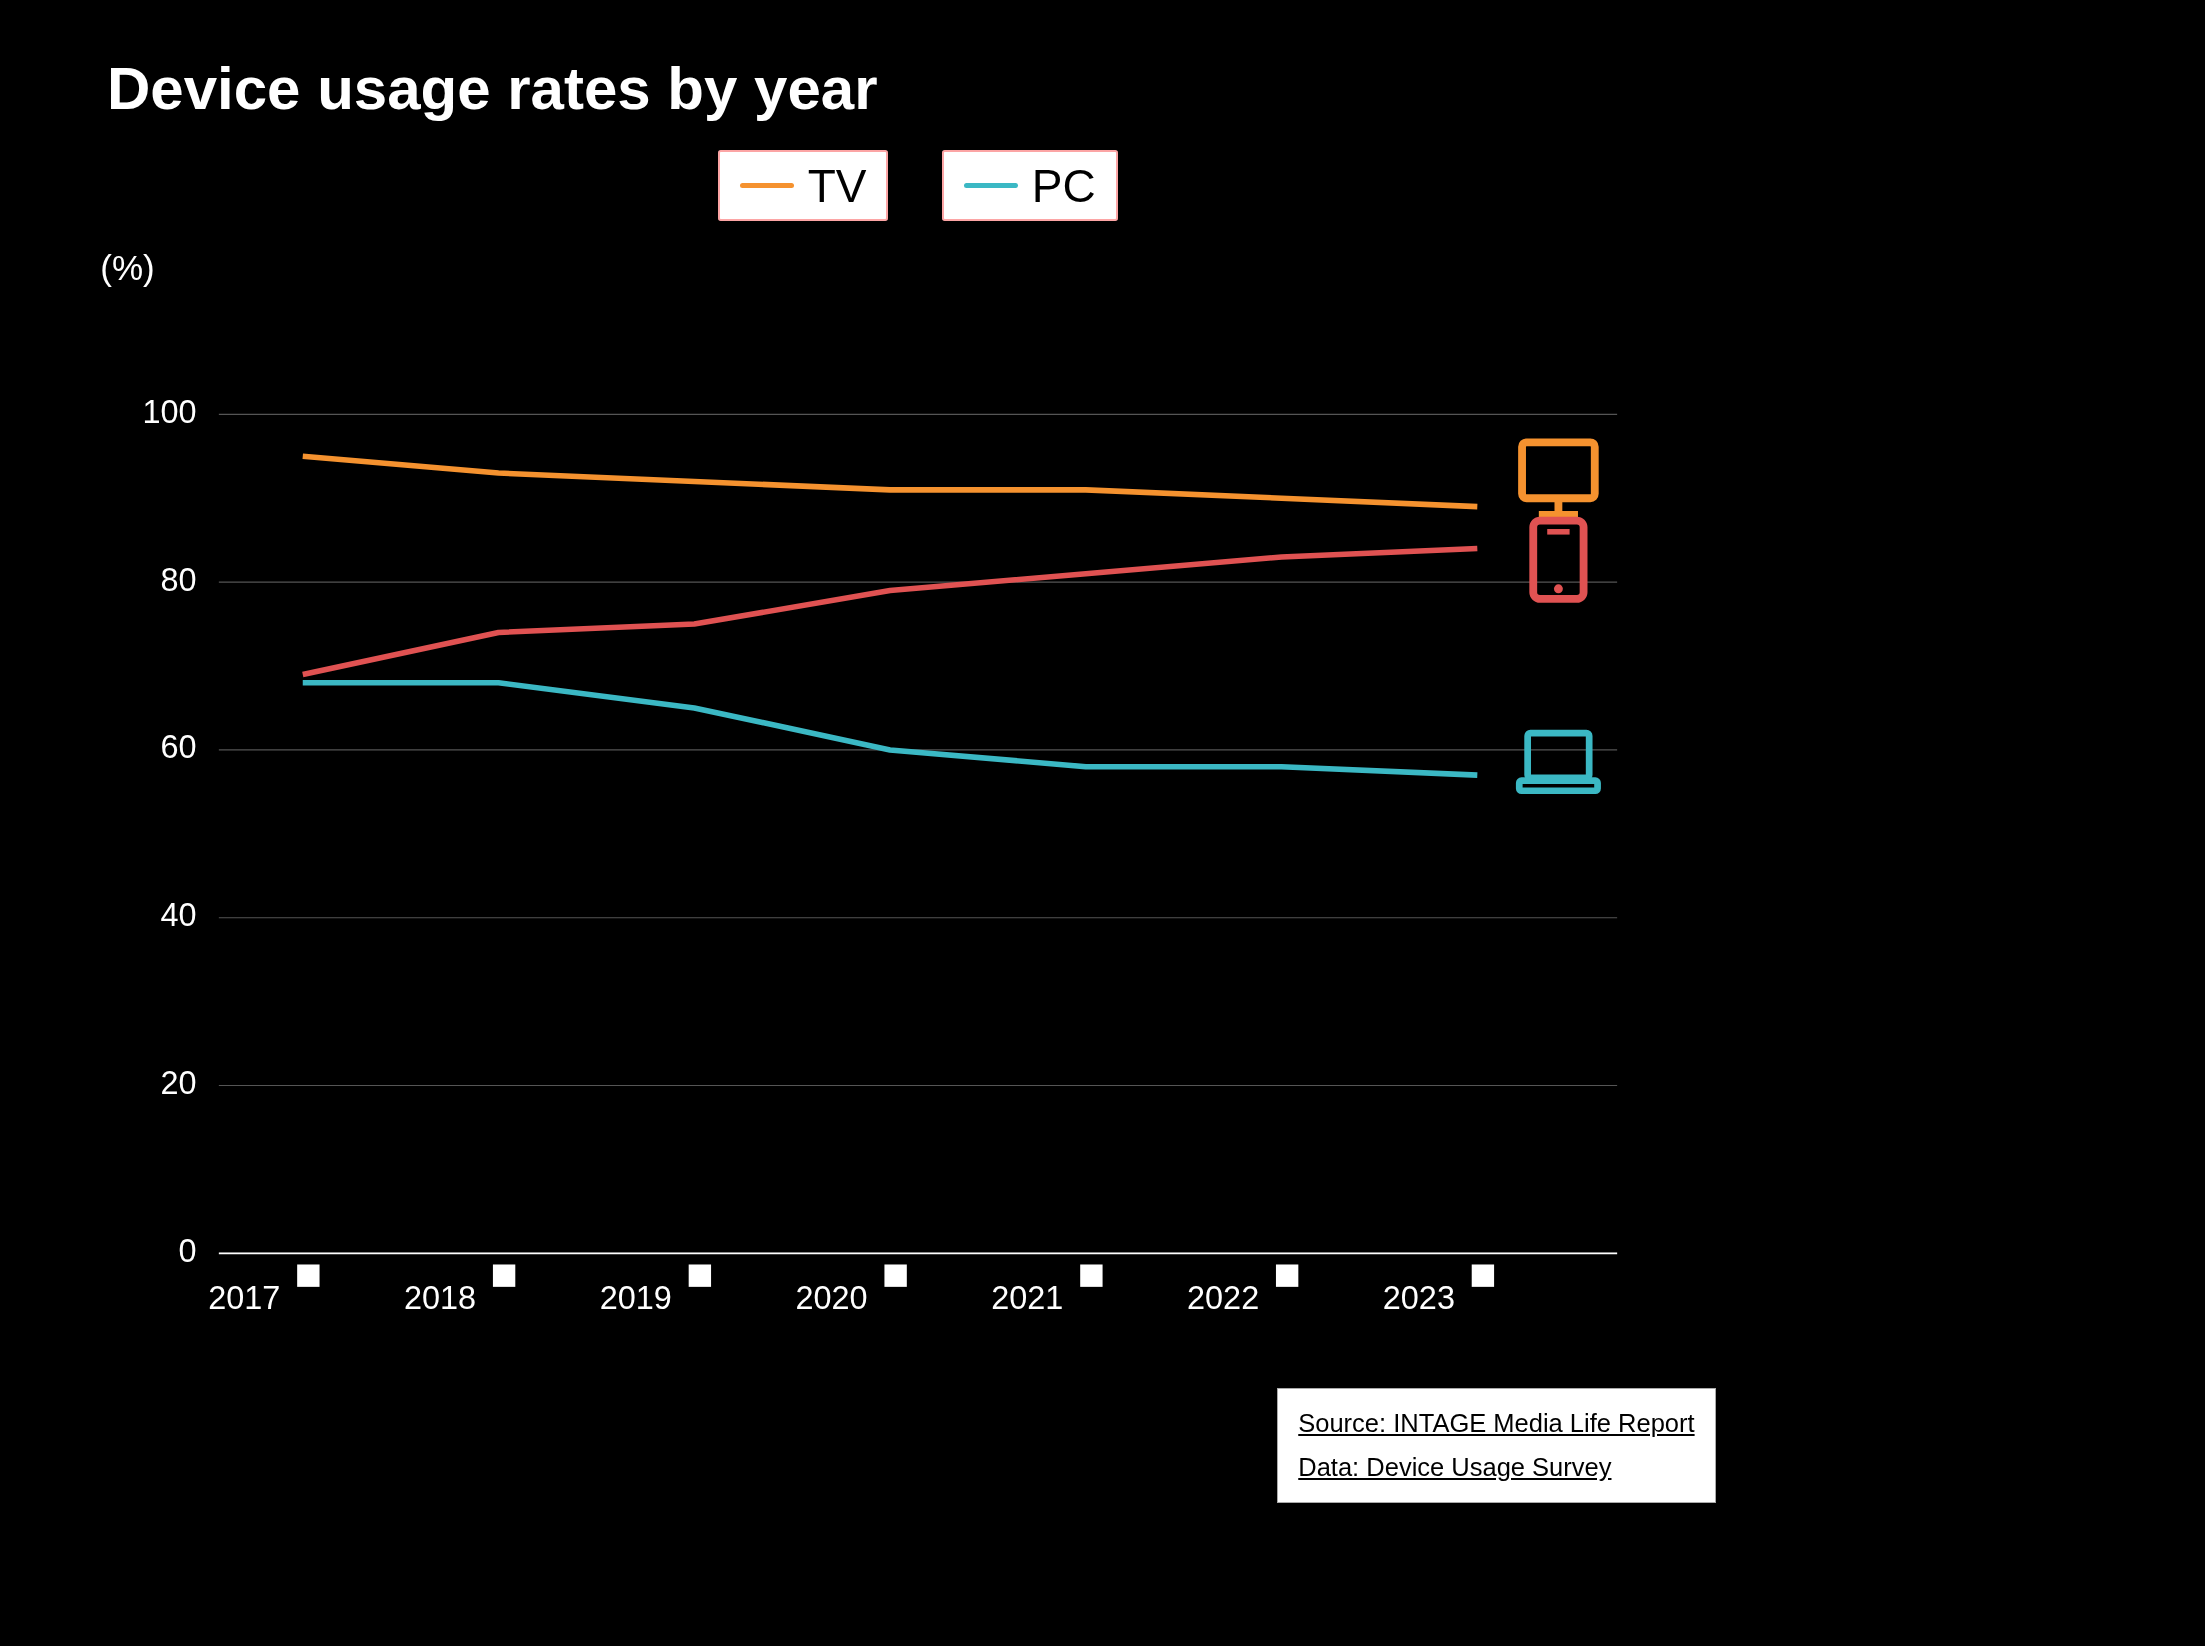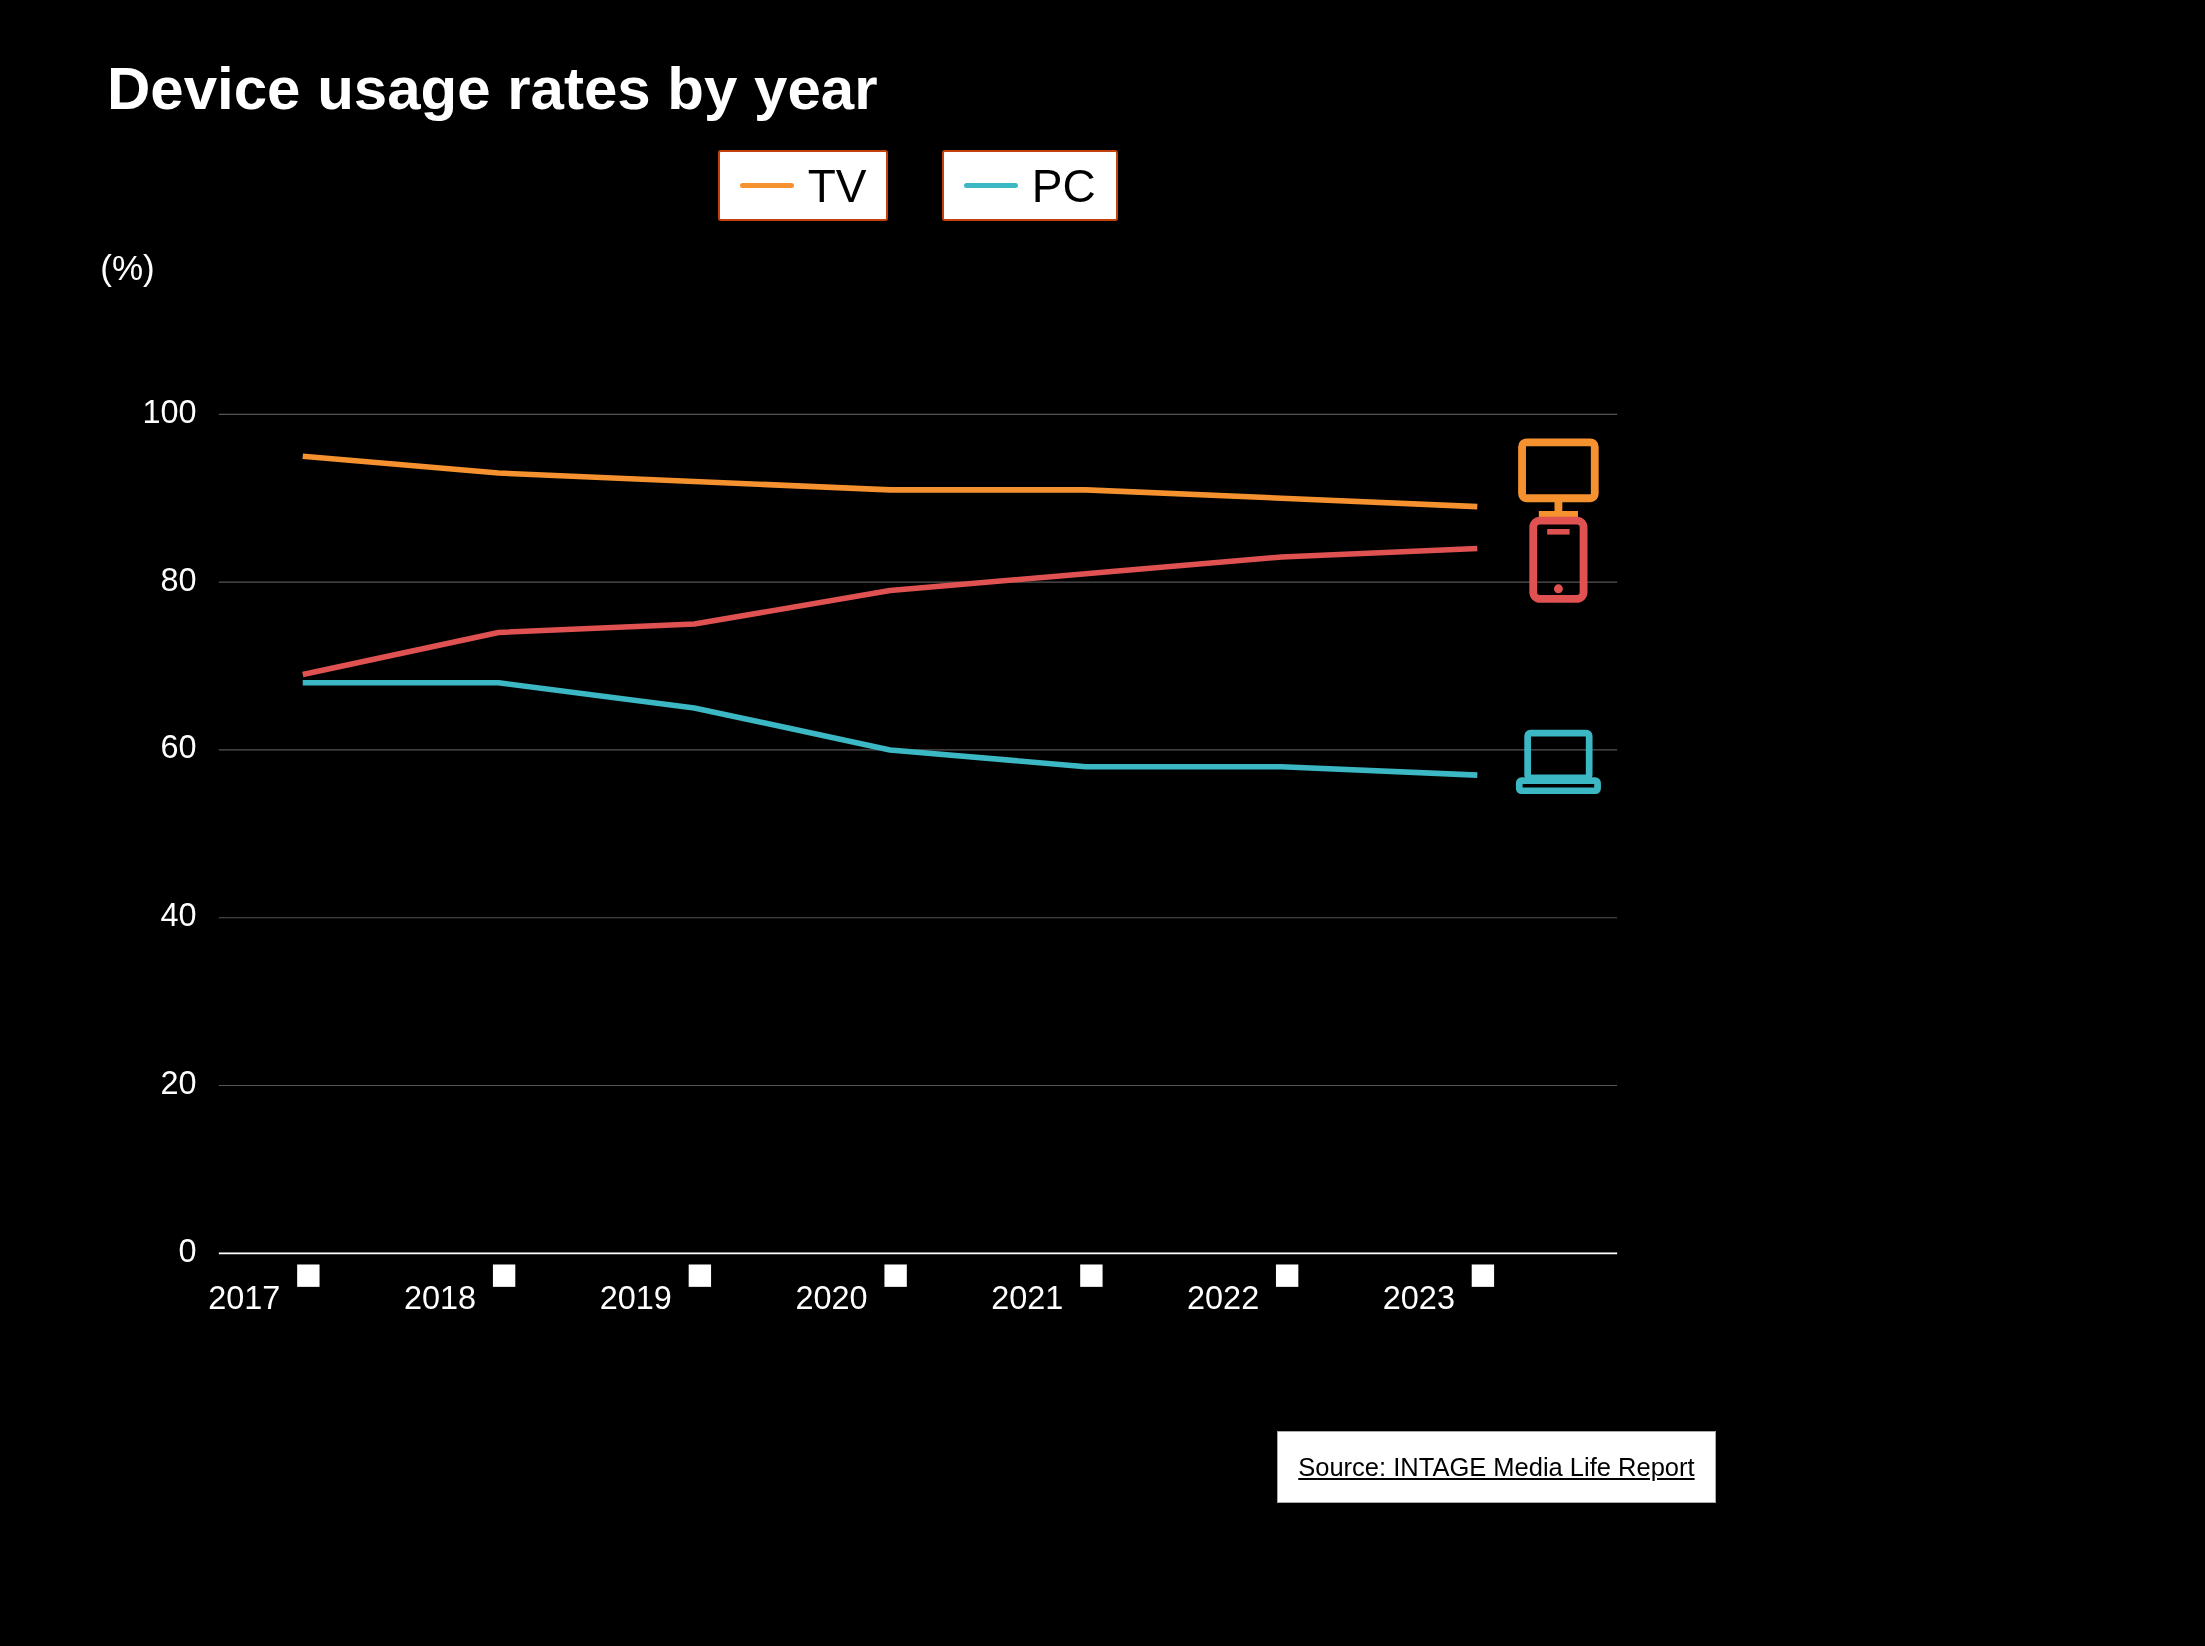--- a/index.html
+++ b/index.html
@@ -29,21 +29,21 @@
       align-items: center;
       justify-content: center;
       margin-bottom: 20px;
       gap: 54px;
     }
     .legend-item {
       display: flex;
       align-items: center;
       gap: 13.4px;
       background: #fff;
-      border: 2px solid #c2410c;
+      border: 2px solid #fca5a5;
       padding: 6.7px 20px;
       border-radius: 2.7px;
     }
     .legend-line {
       width: 54px;
       height: 5.4px;
       border-radius: 2.7px;
     }
     .legend-label {
       font-size: 46px;
@@ -150,16 +150,17 @@
         <rect x="15" y="0" width="110" height="80" rx="5" ry="5" fill="none" stroke="#3BB8C4" stroke-width="12"></rect>
 
         <rect x="0" y="85" width="140" height="18" rx="4" ry="4" fill="none" stroke="#3BB8C4" stroke-width="12"></rect>
       </g>
 
     </svg>
 
     
     <div class="source-box" style="position:absolute;bottom:-54px;right:13.4px;background:#fff;color:#000;padding:13.4px 20px;font-size:25.5px;line-height:1.7;border:1.3px solid #aaa;text-decoration:underline;">
       <div>Source: INTAGE Media Life Report</div>
+      <div>Data: Device Usage Survey</div>
     </div>
   </div>
 </div>
 
 
 </body></html>

